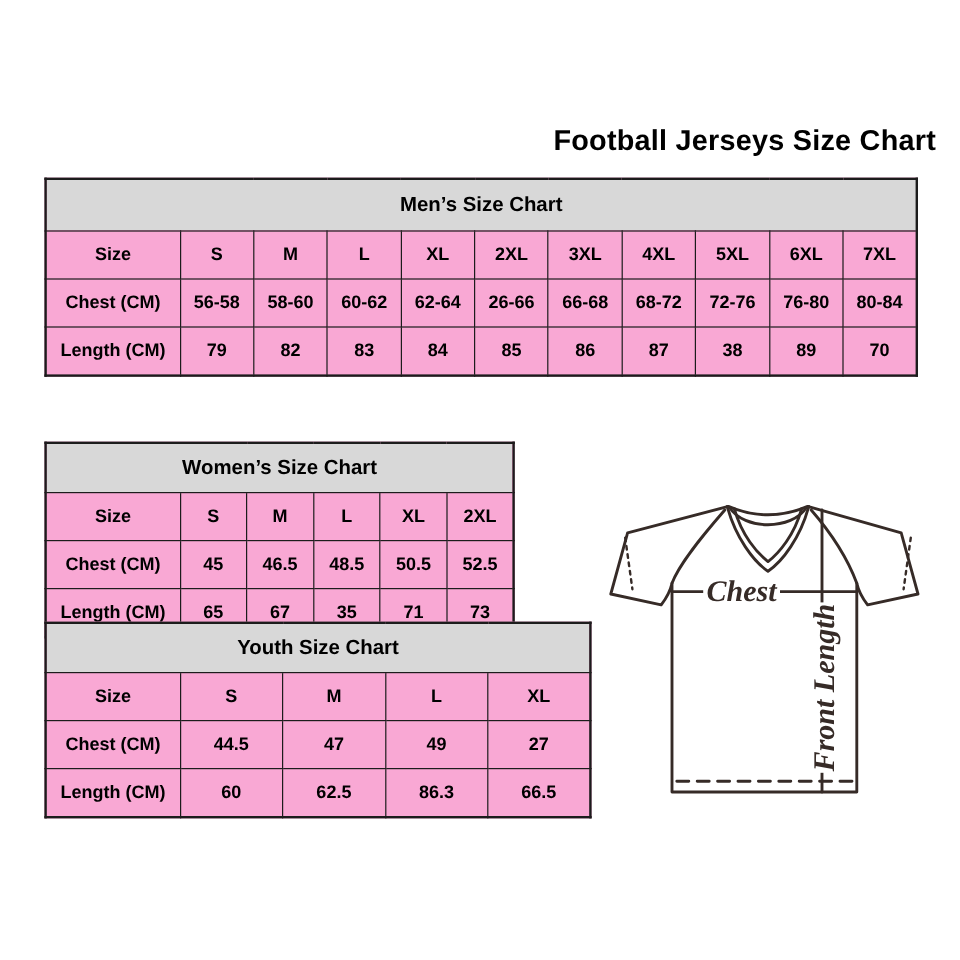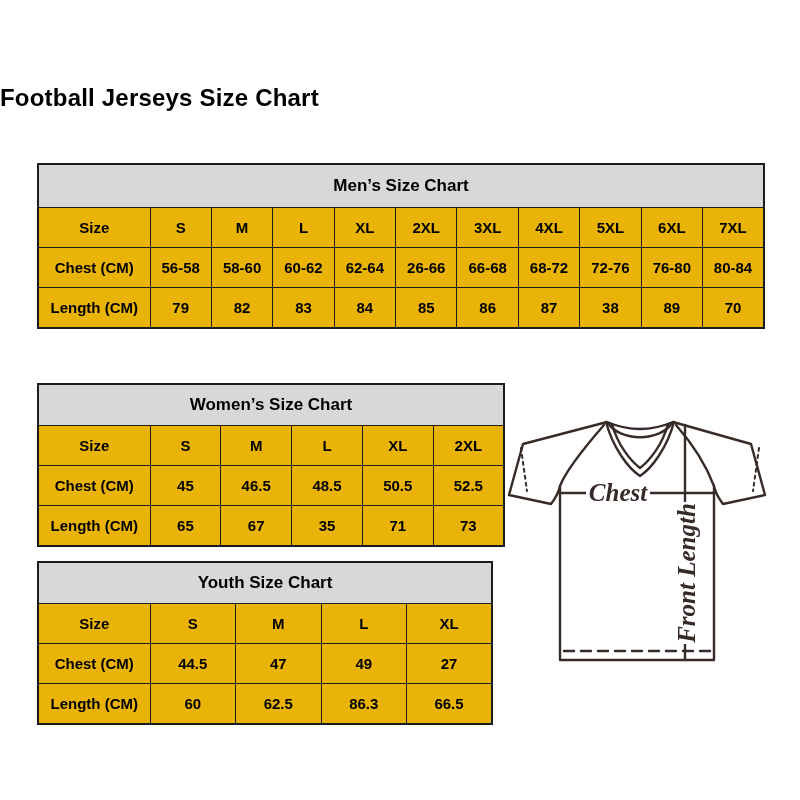--- a/index.html
+++ b/index.html
@@ -1,40 +1,39 @@
 <!DOCTYPE html>
 <html style="--header-bg: #d8d8d8; --border: #1c1c1c; --jersey-line: #362b27;"><head>
 <meta charset="utf-8">
 <style>
   html,body{margin:0;padding:0;background:#fff;}
   .page{
     position:relative;width:800px;height:800px;background:#fff;overflow:hidden;
     font-family:"Liberation Sans",sans-serif;color:#000;
   }
   .title{
-    position:absolute;top:84px;left:0;width:780px;margin:0;
-    text-align:left;font-size:24px;font-weight:bold;letter-spacing:.2px;
+    position:absolute;top:104px;left:0;width:780px;margin:0;
+    text-align:right;font-size:24px;font-weight:bold;letter-spacing:.2px;
   }
   table.tbl{
-    position:absolute;border-collapse:collapse;table-layout:fixed;background:#eab308;
+    position:absolute;border-collapse:collapse;table-layout:fixed;background:#f9a8d4;
     border:2px solid var(--border,#1c1c1c);
-    margin-top:15px;
   }
   .tbl th,.tbl td{
     border:1px solid var(--border,#1c1c1c);
     text-align:center;vertical-align:middle;
     font-weight:bold;font-size:15px;padding:0;
     overflow:hidden;white-space:nowrap;
   }
   .tbl thead th{background:var(--header-bg,#d8d8d8);font-size:17px;height:40px;}
   .tbl tbody td{height:39px;}
   table.men{left:37px;top:148px;width:728px;}
   table.men thead th{height:42px;}
-  table.women{left:37px;top:368px;width:468px;}
-  table.youth{left:37px;top:546px;width:456px;}
+  table.women{left:37px;top:368px;width:392px;}
+  table.youth{left:37px;top:518px;width:456px;}
   col.label-col{width:112px;}
   .jersey{position:absolute;left:500px;top:398px;}
   .jersey .ln{fill:none;stroke:var(--jersey-line,#362b27);stroke-width:2.4;stroke-linejoin:round;stroke-linecap:round;}
   .jersey .fillw{fill:#fff;}
   .jersey .dash{stroke-dasharray:3,4;stroke-width:2;}
   .jersey .hemdash{stroke-dasharray:10,7;stroke-width:2.4;}
   .jersey .mask{fill:#fff;stroke:none;}
   .jersey text{
     font-family:"Liberation Serif",serif;font-style:italic;font-weight:bold;
     font-size:25px;fill:var(--jersey-line,#362b27);

